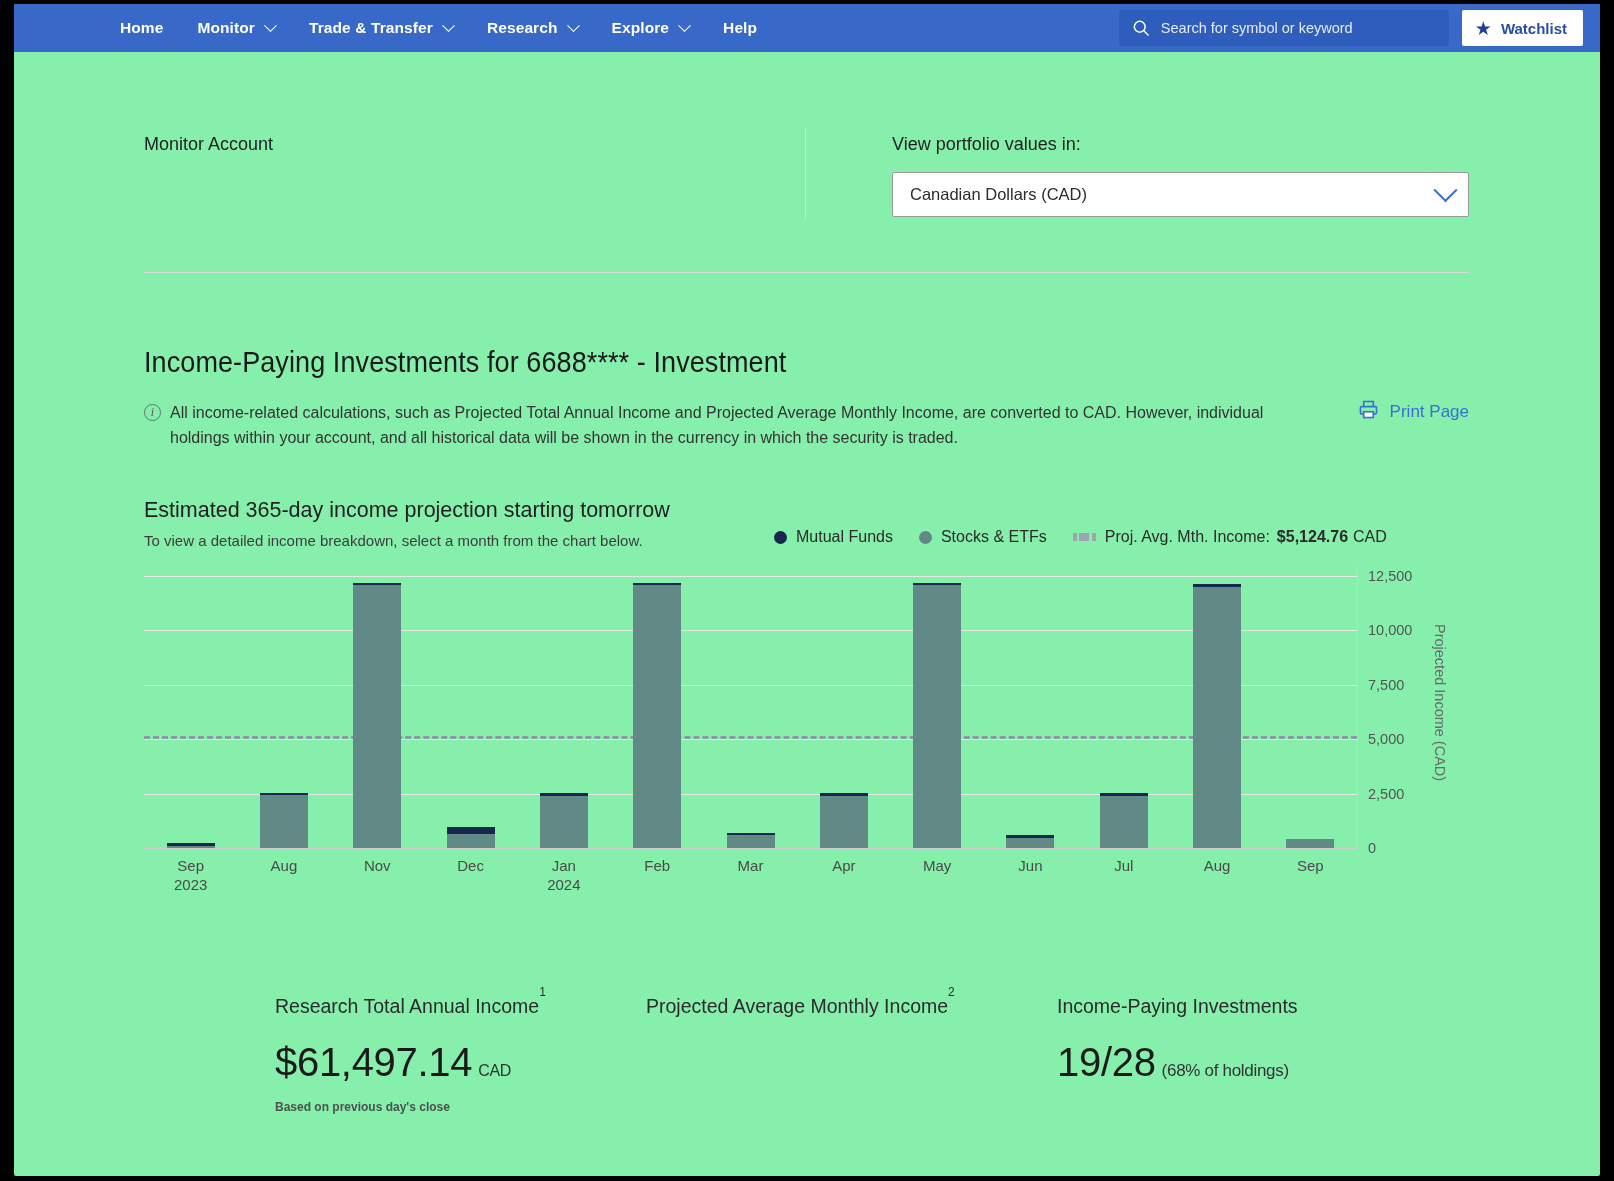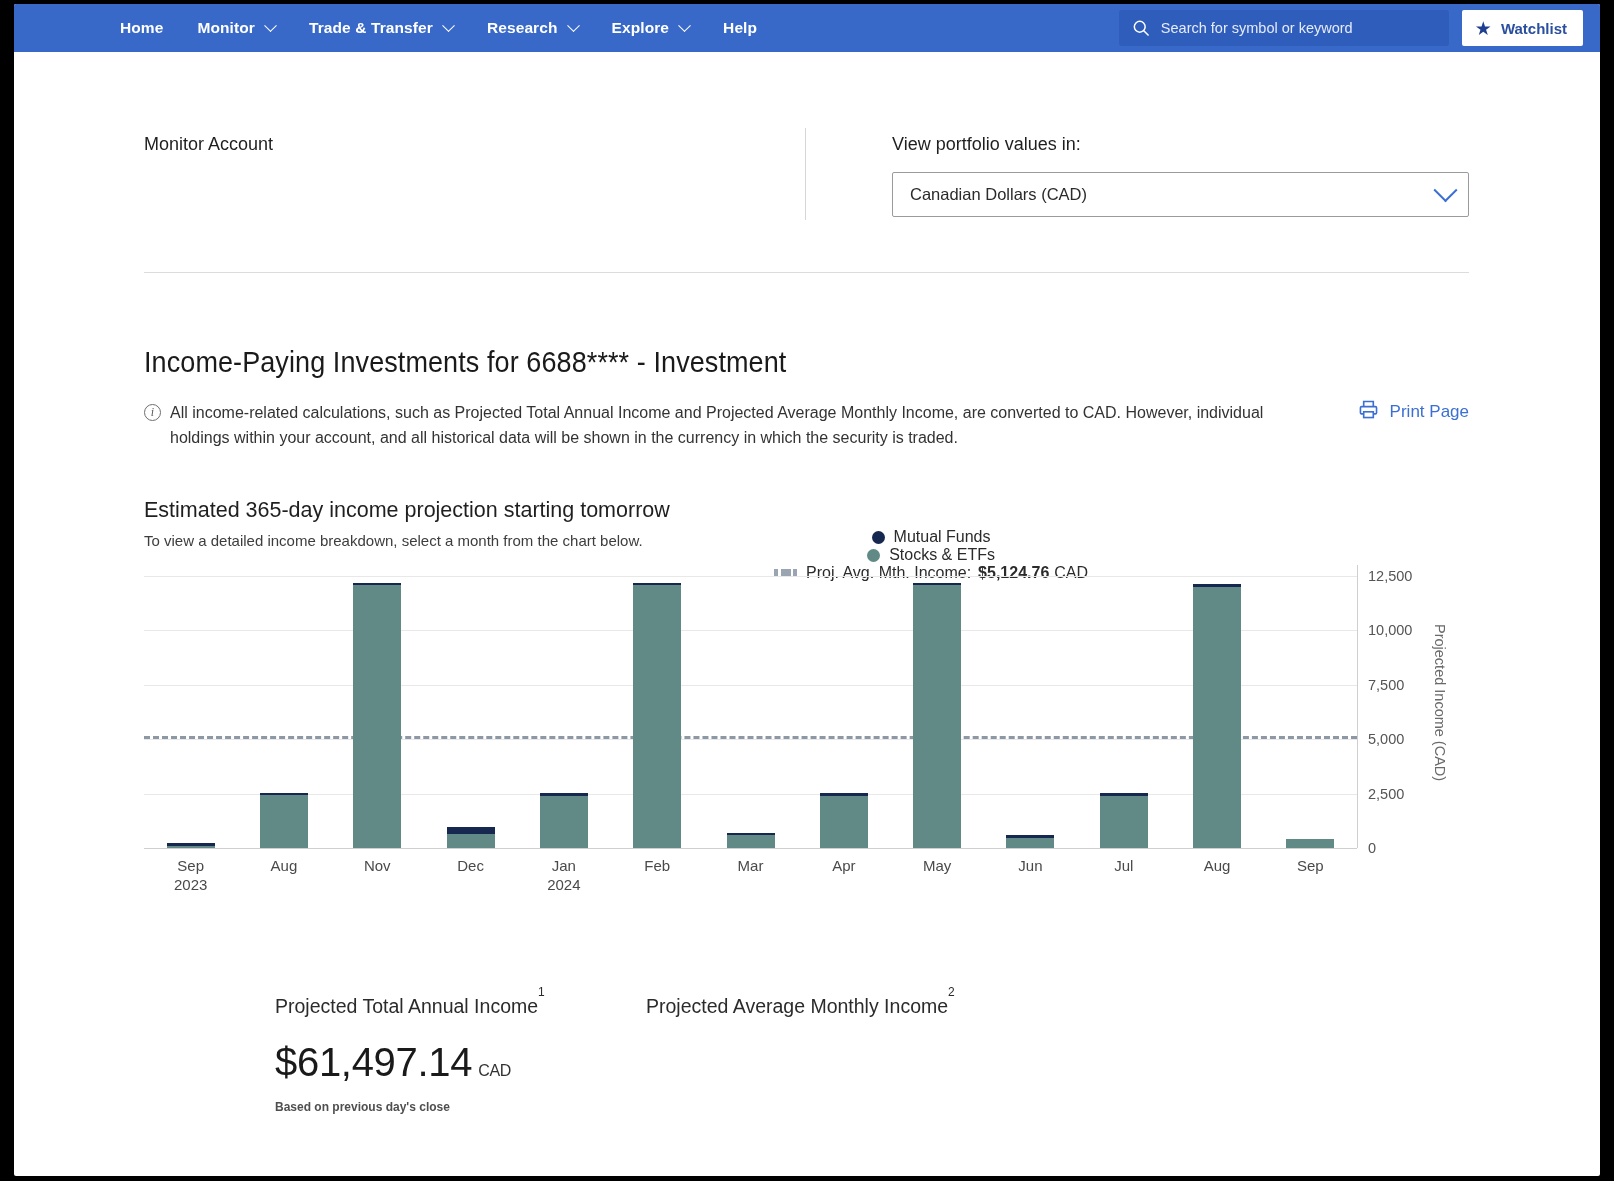--- a/index.html
+++ b/index.html
@@ -6,21 +6,21 @@
   html, body {
     width: 1614px; height: 1181px;
     background: #000;
     font-family: "Liberation Sans", sans-serif;
     overflow: hidden;
   }
   #page {
     position: absolute;
     left: 14px; top: 4px;
     width: 1586px; height: 1172px;
-    background: #ffffff;
+    background: #86efac;
     overflow: hidden;
     border-radius: 2px;
   }
 
   
   #topnav {
     position: absolute; left: 0; top: 0;
     width: 1586px; height: 48px;
     background: #3868c8;
     display: flex; align-items: center;
@@ -114,21 +114,21 @@
   #chart-title {
     position: absolute; left: 130px; top: 494px;
     font-size: 21.5px; color: #1f1f1f;
   }
   #chart-sub {
     position: absolute; left: 130px; top: 528px;
     font-size: 15px; color: #3d3d3d;
   }
   #legend {
     position: absolute; left: 760px; top: 524px;
-    display: flex; align-items: center; font-size: 16px; color: #2b2b2b; flex-direction: column;
+    display: flex; align-items: center; font-size: 16px; color: #2b2b2b;
   }
   #legend .lg { display: flex; align-items: center; margin-right: 26px; white-space: nowrap; }
   #legend .dot { width: 13px; height: 13px; border-radius: 50%; margin-right: 9px; }
   #legend .dashkey { display: inline-flex; align-items: center; margin-right: 9px; }
   #legend .dashkey i { display: block; height: 8px; background: #9aa5b1; margin-right: 2.5px; }
   #legend .dashkey i:nth-child(1) { width: 4px; }
   #legend .dashkey i:nth-child(2) { width: 10px; }
   #legend .dashkey i:nth-child(3) { width: 4px; margin-right: 0; }
   #legend .bold { font-weight: bold; margin-left: 7px; }
   #legend .cadtag { margin-left: 5px; }
@@ -368,29 +368,37 @@
       <div class="xtick" style="left: 784.808px;"><span>Apr</span></div>
       <div class="xtick" style="left: 878.115px;"><span>May</span></div>
       <div class="xtick" style="left: 971.423px;"><span>Jun</span></div>
       <div class="xtick" style="left: 1064.73px;"><span>Jul</span></div>
       <div class="xtick" style="left: 1158.04px;"><span>Aug</span></div>
       <div class="xtick" style="left: 1251.35px;"><span>Sep</span></div>
     </div>
 
   <div class="stat" id="stat-1">
     <div class="st-label">
-      <span>Projected Total Annual Income</span><sup>1</sup>
+      <span>Research Total Annual Income</span><sup>1</sup>
     </div>
     <div class="st-value">
       <span>$61,497.14</span><span class="st-suffix">CAD</span>
     </div>
   </div>
 
   <div class="stat" id="stat-2">
     <div class="st-label">
       <span>Projected Average Monthly Income</span><sup>2</sup>
     </div>
   </div>
 
+  <div class="stat" id="stat-3">
+    <div class="st-label">
+      <span>Income-Paying Investments</span><sup></sup>
+    </div>
+    <div class="st-value">
+      <span>19/28</span><span class="st-suffix small">(68% of holdings)</span>
+    </div>
+  </div>
 
   <div id="stat-footnote">Based on previous day's close</div>
 
 </div>
 
 </body></html>

